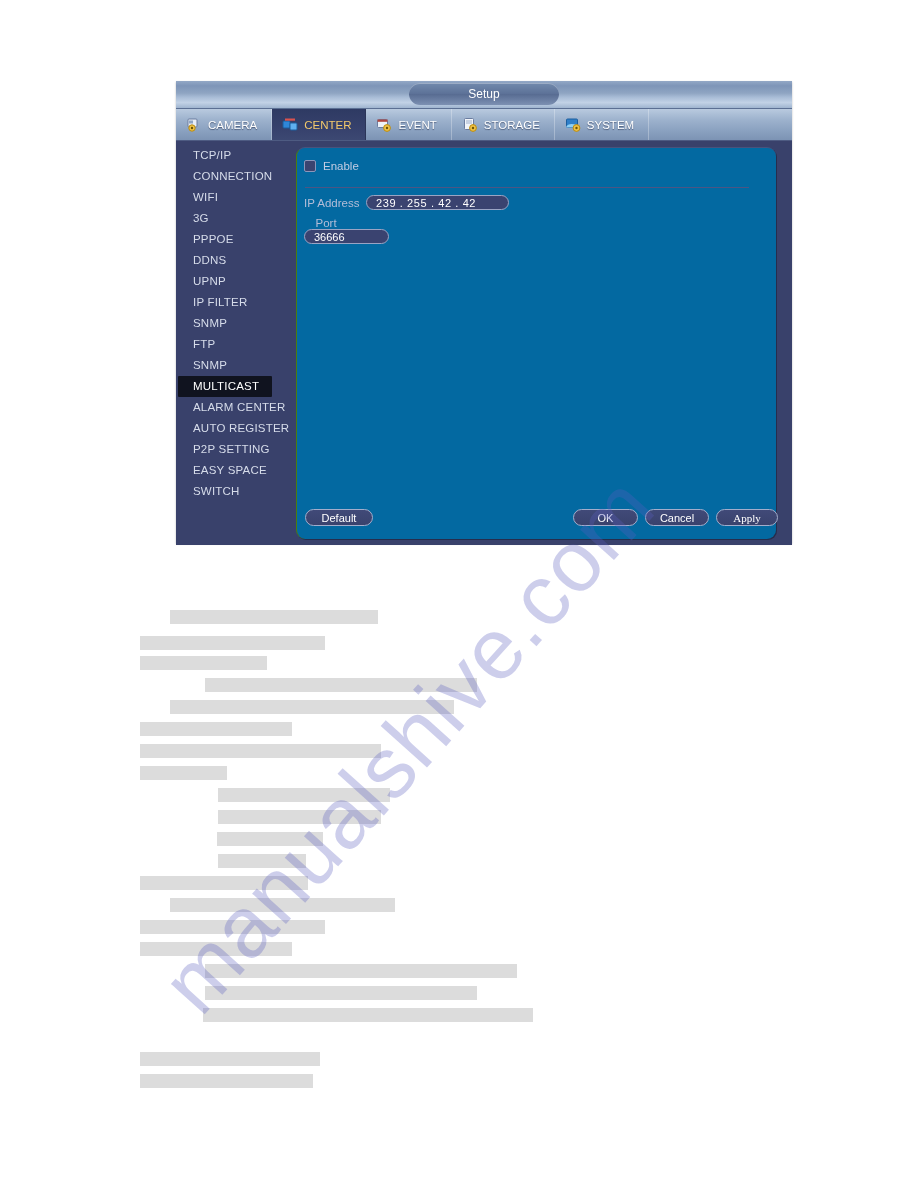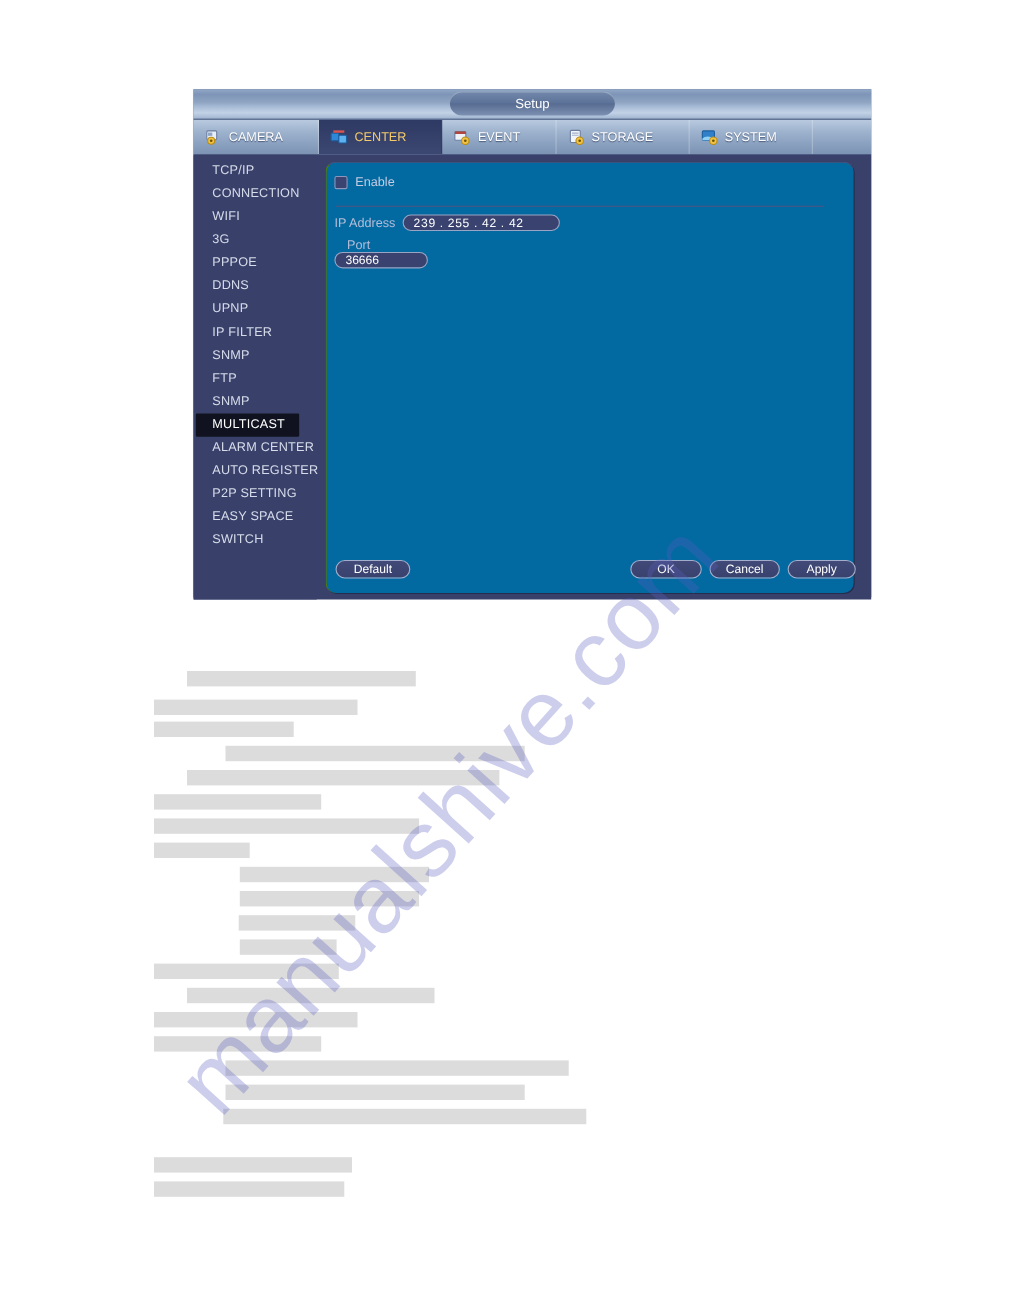--- a/index.html
+++ b/index.html
@@ -86,21 +86,21 @@
     display: flex;
     align-items: stretch;
     background: linear-gradient(to bottom, #b9cadf 0%, #9db2cd 35%, #8aa1c0 70%, #7c93b4 100%);
     border-bottom: 1px solid #4e5b82;
   }
   .tab {
     position: relative;
     display: flex;
     align-items: center;
     gap: 5px;
-    padding: 0 32px 0 10px;
+    padding: 0 14px 0 10px;
     font-size: 11.5px;
     color: #ffffff;
     text-shadow: 0 1px 1px rgba(30,40,70,0.6);
     border-right: 1px solid rgba(255,255,255,0.28);
     white-space: nowrap;
   }
   .tab.active {
     background: linear-gradient(to bottom, #2e3a63 0%, #36416c 60%, #3c4872 100%);
     color: #f3c96b;
     border-right: 1px solid #2b3558;
@@ -241,21 +241,21 @@
     border-radius: 9px;
     background: linear-gradient(to bottom, #414a78 0%, #39426d 100%);
     color: #ffffff;
     font-size: 11px;
     text-align: center;
     box-sizing: border-box;
   }
   #btn-default { left: 8px;  width: 68px; }
   #btn-ok      { left: 276px; width: 65px; }
   #btn-cancel  { left: 348px; width: 64px; }
-  #btn-apply   { left: 419px; width: 62px; }
+  #btn-apply   { left: 419px; width: 62px; font-family: Liberation Serif, serif; }
 
   
   #doc-body {
     position: absolute;
     left: 0; top: 0;
     width: 918px; height: 1188px;
     z-index: 5;
   }
   .bar {
     position: absolute;

